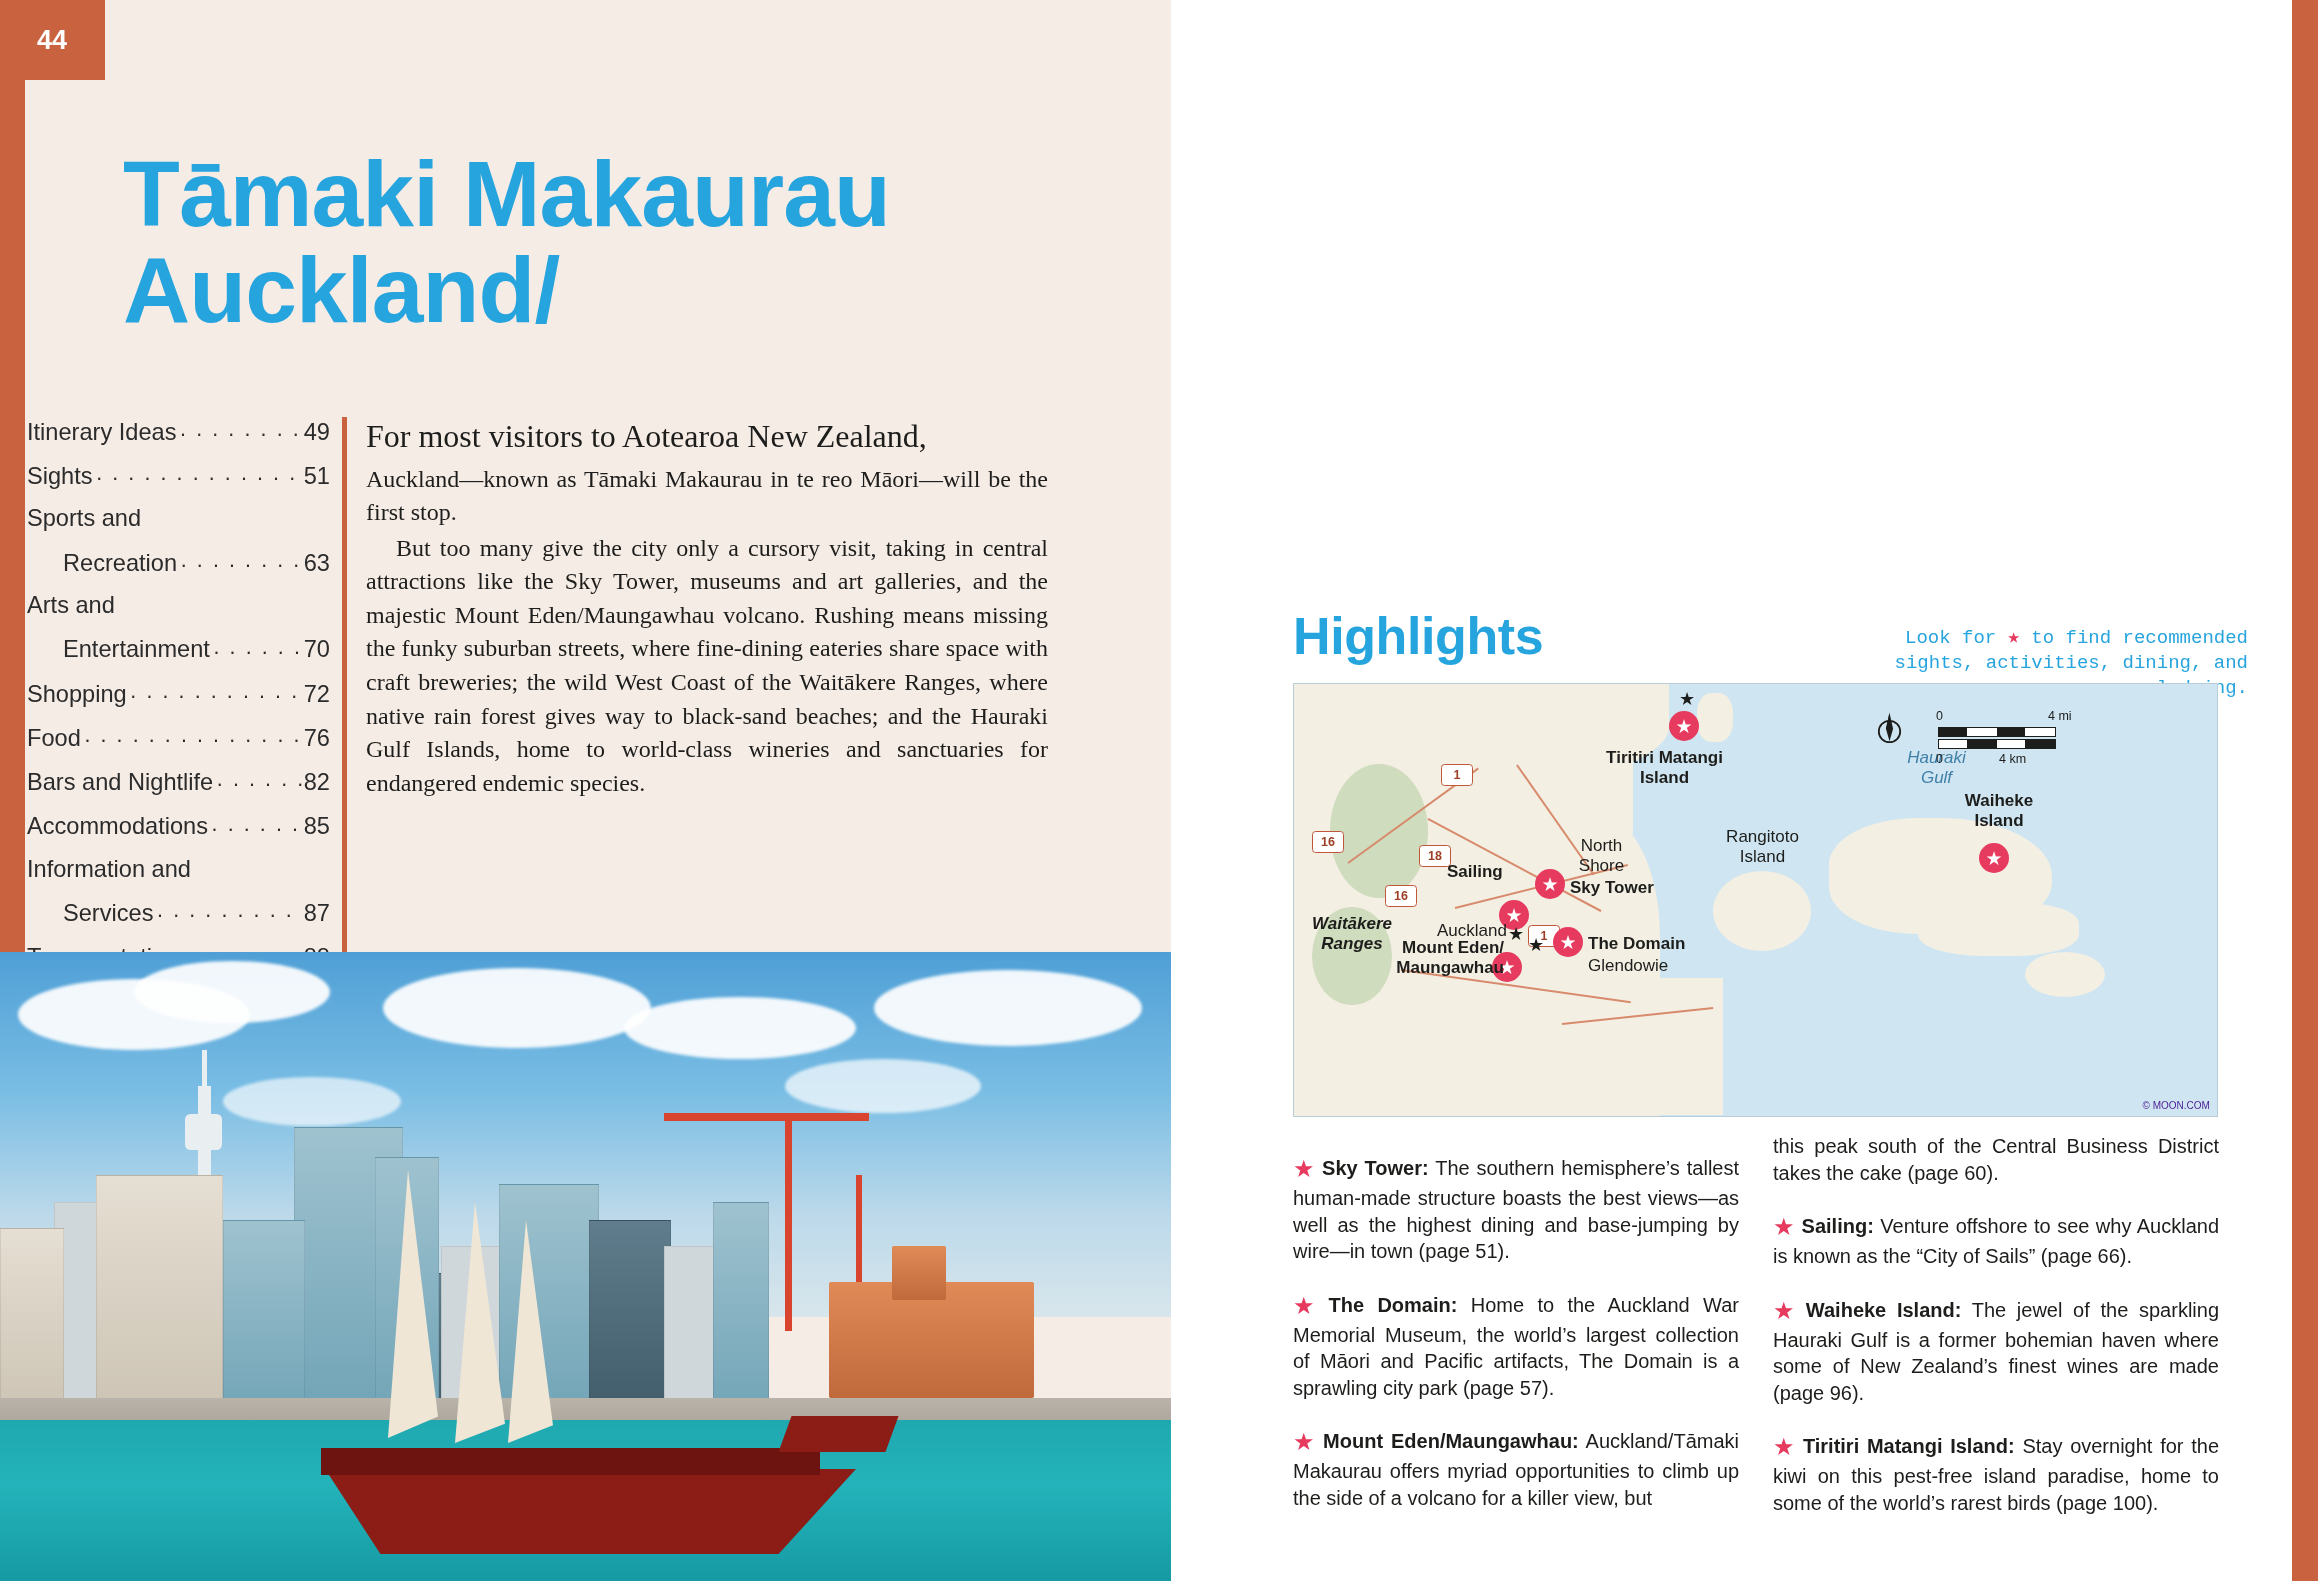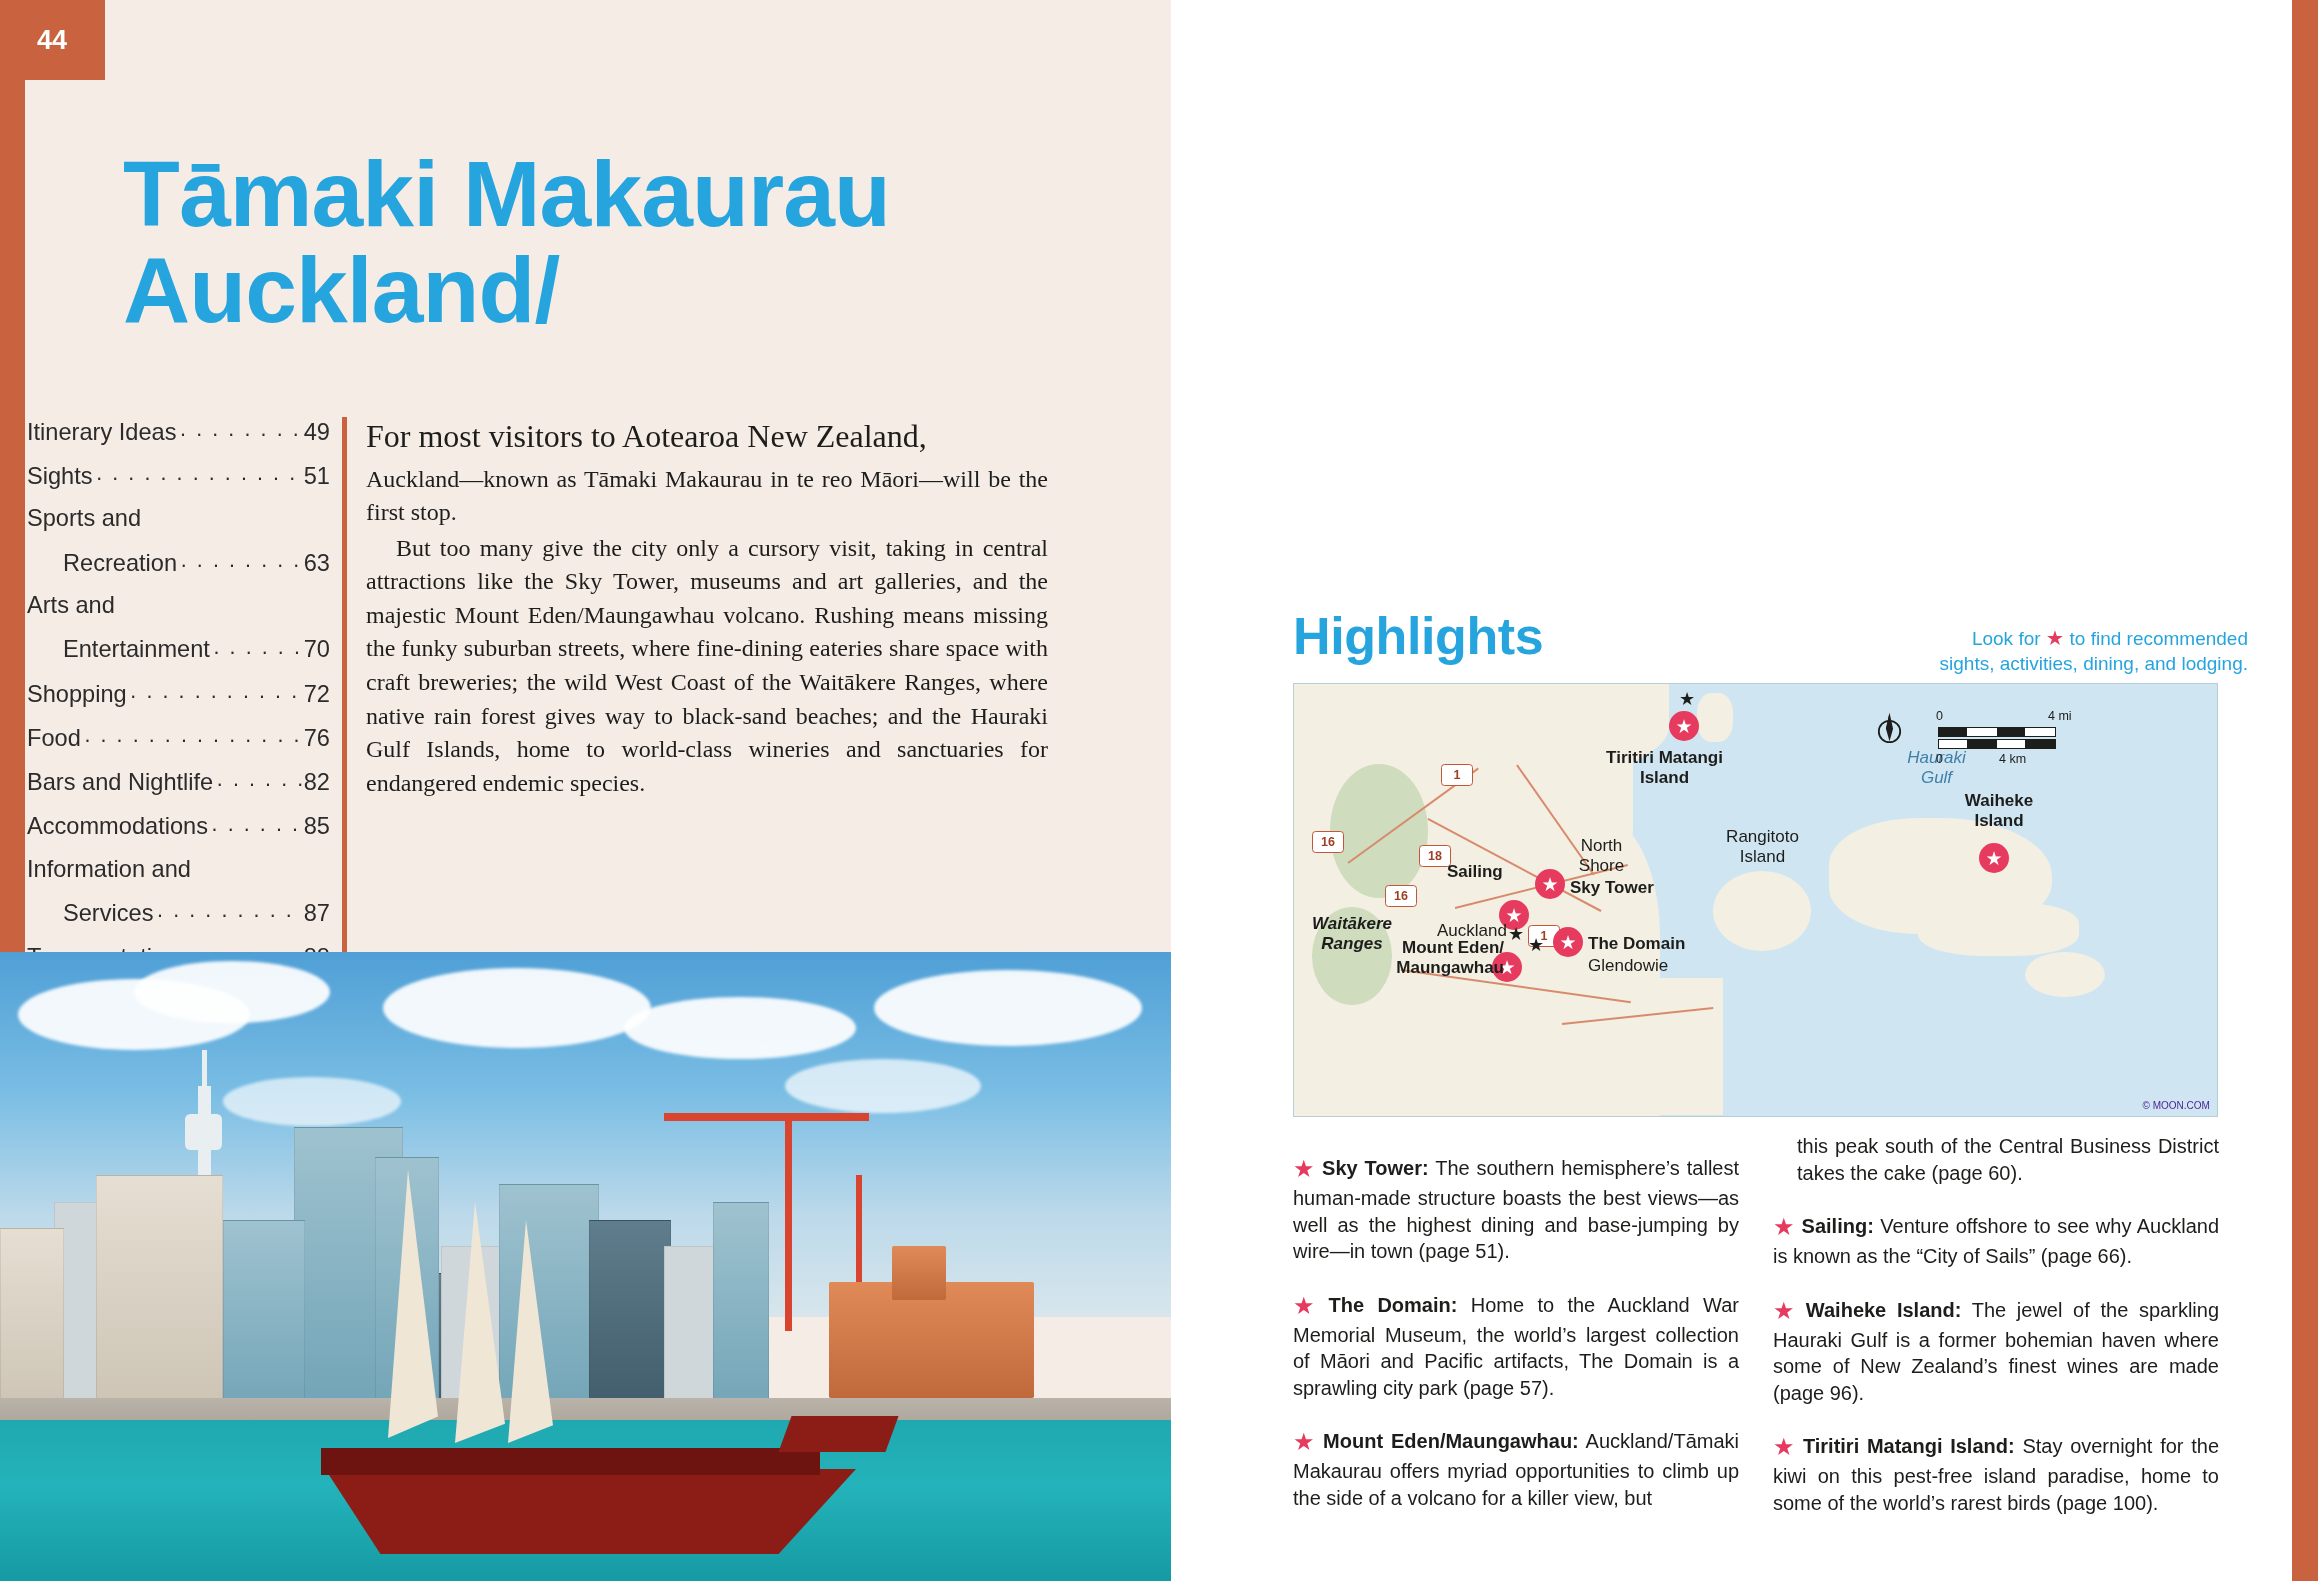--- a/index.html
+++ b/index.html
@@ -123,21 +123,21 @@
   }
   .right-edge-strip{
     position:absolute;right:0;top:0;width:27px;height:1581px;background:#c8623f;
   }
   .highlights-title{
     position:absolute;left:1293px;top:606px;
     color:#26a4de;font-weight:bold;font-size:52px;letter-spacing:-0.4px;
   }
   .lookfor{
     position:absolute;left:1833px;top:624px;width:415px;text-align:right;
-    color:#26a4de;font-size:19px;line-height:1.32;
+    color:#26a4de;font-size:19px;line-height:1.32;font-family:Liberation Mono, monospace;
   }
   .lookfor .star{color:#e63a5e;font-size:20.5px;}
 
   
   .map{
     position:absolute;left:1293px;top:683px;width:923px;height:432px;
     background:#cfe6f2;border:0.9px solid #b9cdd8;overflow:hidden;
     font-family:"Liberation Sans",sans-serif;
   }
   .map-land{position:absolute;background:#f3efe3;}
@@ -441,20 +441,20 @@
 
     <div class="moon-credit">© MOON.COM</div>
   </div>
 
   <div class="hl-col left" id="hl-left">
       <p class="hl-item"><span class="star">★</span><b>Sky Tower:</b><span> The southern hemisphere’s tallest human-made structure boasts the best views—as well as the highest dining and base-jumping by wire—in town (page 51).</span></p>
       <p class="hl-item"><span class="star">★</span><b>The Domain:</b><span> Home to the Auckland War Memorial Museum, the world’s largest collection of Māori and Pacific artifacts, The Domain is a sprawling city park (page 57).</span></p>
       <p class="hl-item"><span class="star">★</span><b>Mount Eden/Maungawhau:</b><span> Auckland/Tāmaki Makaurau offers myriad opportunities to climb up the side of a volcano for a killer view, but</span></p>
     </div>
   <div class="hl-col right" id="hl-right">
-      <p class="hl-item hl-cont" style="margin-top: 0px; margin-left: 24px;">this peak south of the Central Business District takes the cake (page 60).</p>
+      <p class="hl-item hl-cont" style="margin-top: 0px;">this peak south of the Central Business District takes the cake (page 60).</p>
       <p class="hl-item"><span class="star">★</span><b>Sailing:</b><span> Venture offshore to see why Auckland is known as the “City of Sails” (page 66).</span></p>
       <p class="hl-item"><span class="star">★</span><b>Waiheke Island:</b><span> The jewel of the sparkling Hauraki Gulf is a former bohemian haven where some of New Zealand’s finest wines are made (page 96).</span></p>
       <p class="hl-item"><span class="star">★</span><b>Tiritiri Matangi Island:</b><span> Stay overnight for the kiwi on this pest-free island paradise, home to some of the world’s rarest birds (page 100).</span></p>
     </div>
 
 </div>
 
 
 </body></html>

